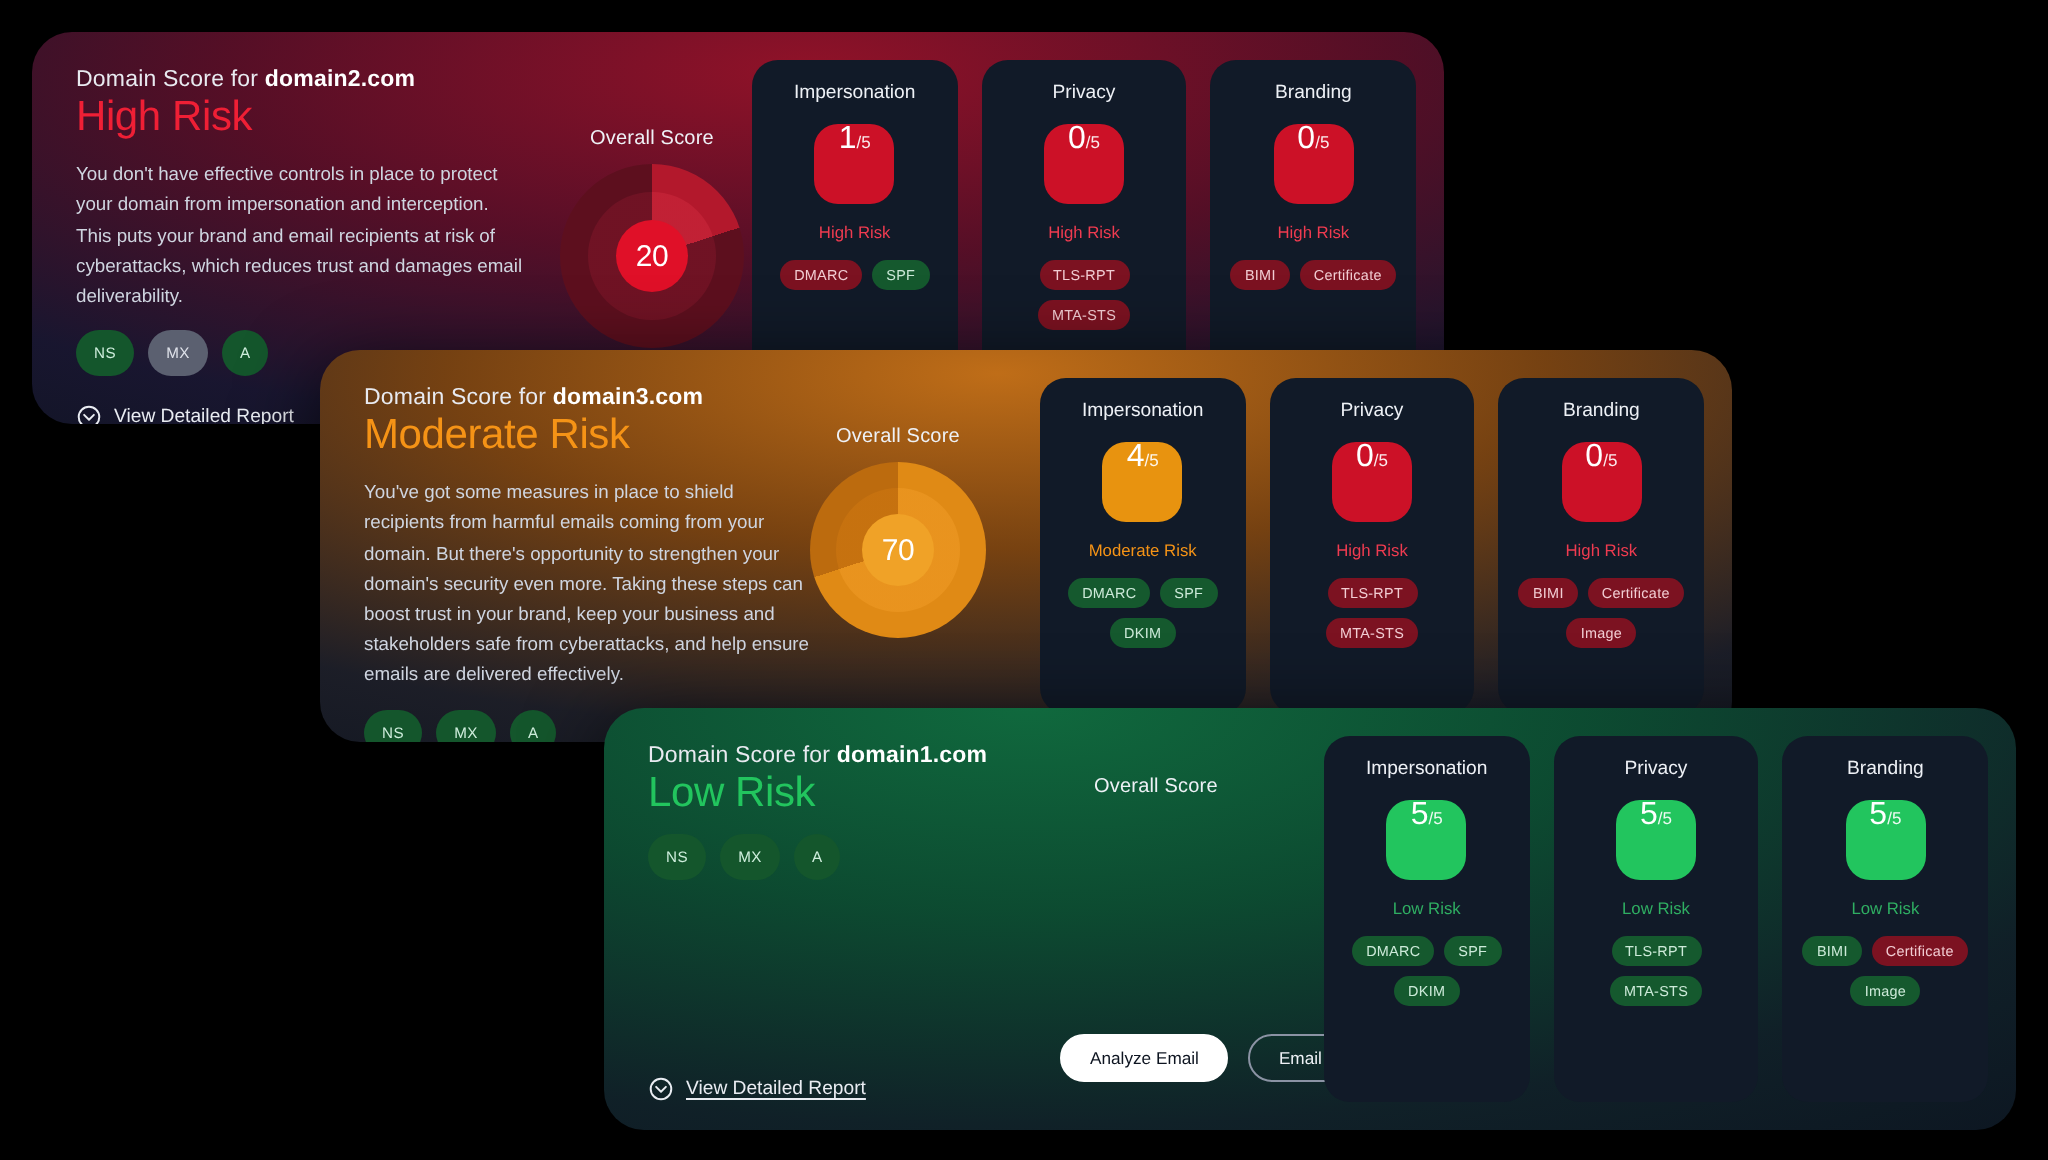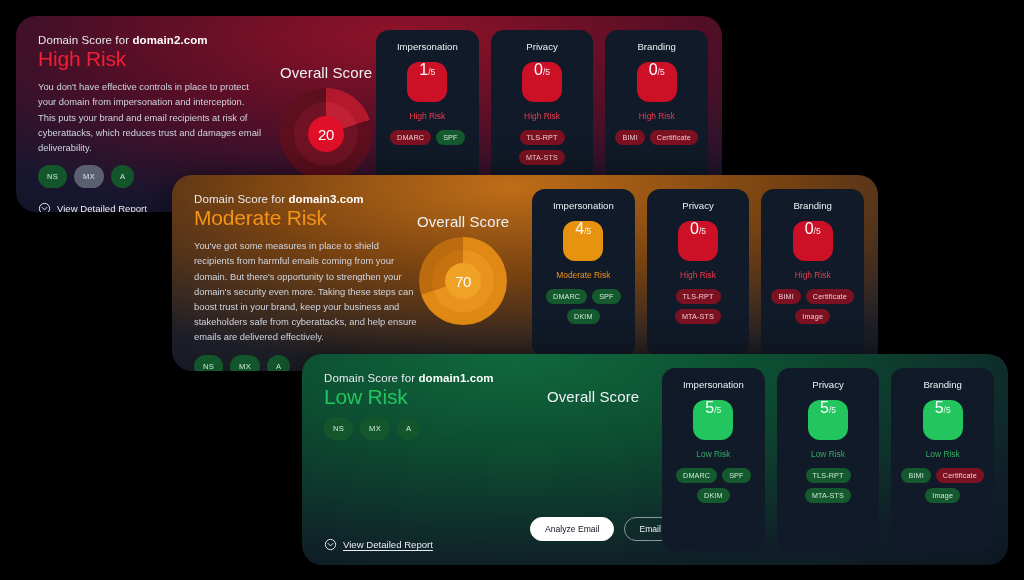--- a/index.html
+++ b/index.html
@@ -37,21 +37,21 @@
 
   
   #panel-high {
     left: 16px; top: 16px; width: 706px; height: 196px;
     background:
       radial-gradient(130% 150% at 55% 10%, rgba(150,18,40,0.95) 0%, rgba(92,14,38,0.88) 32%, rgba(24,22,48,0.92) 62%, #0d1420 88%),
       linear-gradient(115deg, #15131f 0%, #2a1230 35%, #0e1422 100%);
   }
   
   #panel-moderate {
-    left: 172px; top: 175px; width: 706px; height: 196px;
+    left: 160px; top: 175px; width: 706px; height: 196px;
     background:
       radial-gradient(130% 150% at 48% 6%, rgba(196,112,24,0.97) 0%, rgba(132,72,16,0.86) 30%, rgba(28,30,40,0.94) 62%, #0d1420 88%),
       linear-gradient(115deg, #161520 0%, #2d1d12 35%, #0e1422 100%);
   }
   
   #panel-low {
     left: 302px; top: 354px; width: 706px; height: 211px;
     background:
       radial-gradient(135% 160% at 30% 0%, rgba(16,106,62,0.98) 0%, rgba(12,78,50,0.9) 30%, rgba(16,32,40,0.94) 62%, #0c1420 88%),
       linear-gradient(115deg, #0f1a1c 0%, #113226 35%, #0d1420 100%);
@@ -98,21 +98,21 @@
     font-family: "Liberation Sans", sans-serif;
   }
   .btn-primary { background: #ffffff; color: #0d1420; border-color: #ffffff; }
   .btn-ghost { background: transparent; color: #eef1f6; border-color: #8b93a4; }
 
   
   .score-block {
     position: absolute;
     display: flex; flex-direction: column; align-items: center;
   }
-  .score-label { font-size: 15px; color: #eef1f6; margin-bottom: 7px; letter-spacing: 0.1px; text-align: center; }
+  .score-label { font-size: 10px; color: #eef1f6; margin-bottom: 7px; letter-spacing: 0.1px; text-align: center; }
   .donut { position: relative; width: 92px; height: 92px; border-radius: 50%; }
   .donut .ring2 {
     position: absolute; border-radius: 50%;
     left: 14px; top: 14px; width: 64px; height: 64px;
   }
   .donut .hub {
     position: absolute; left: 28px; top: 28px; width: 36px; height: 36px;
     border-radius: 50%; display: flex; align-items: center; justify-content: center;
     font-size: 15px; color: #ffffff; font-weight: 400; letter-spacing: -0.2px;
   }

